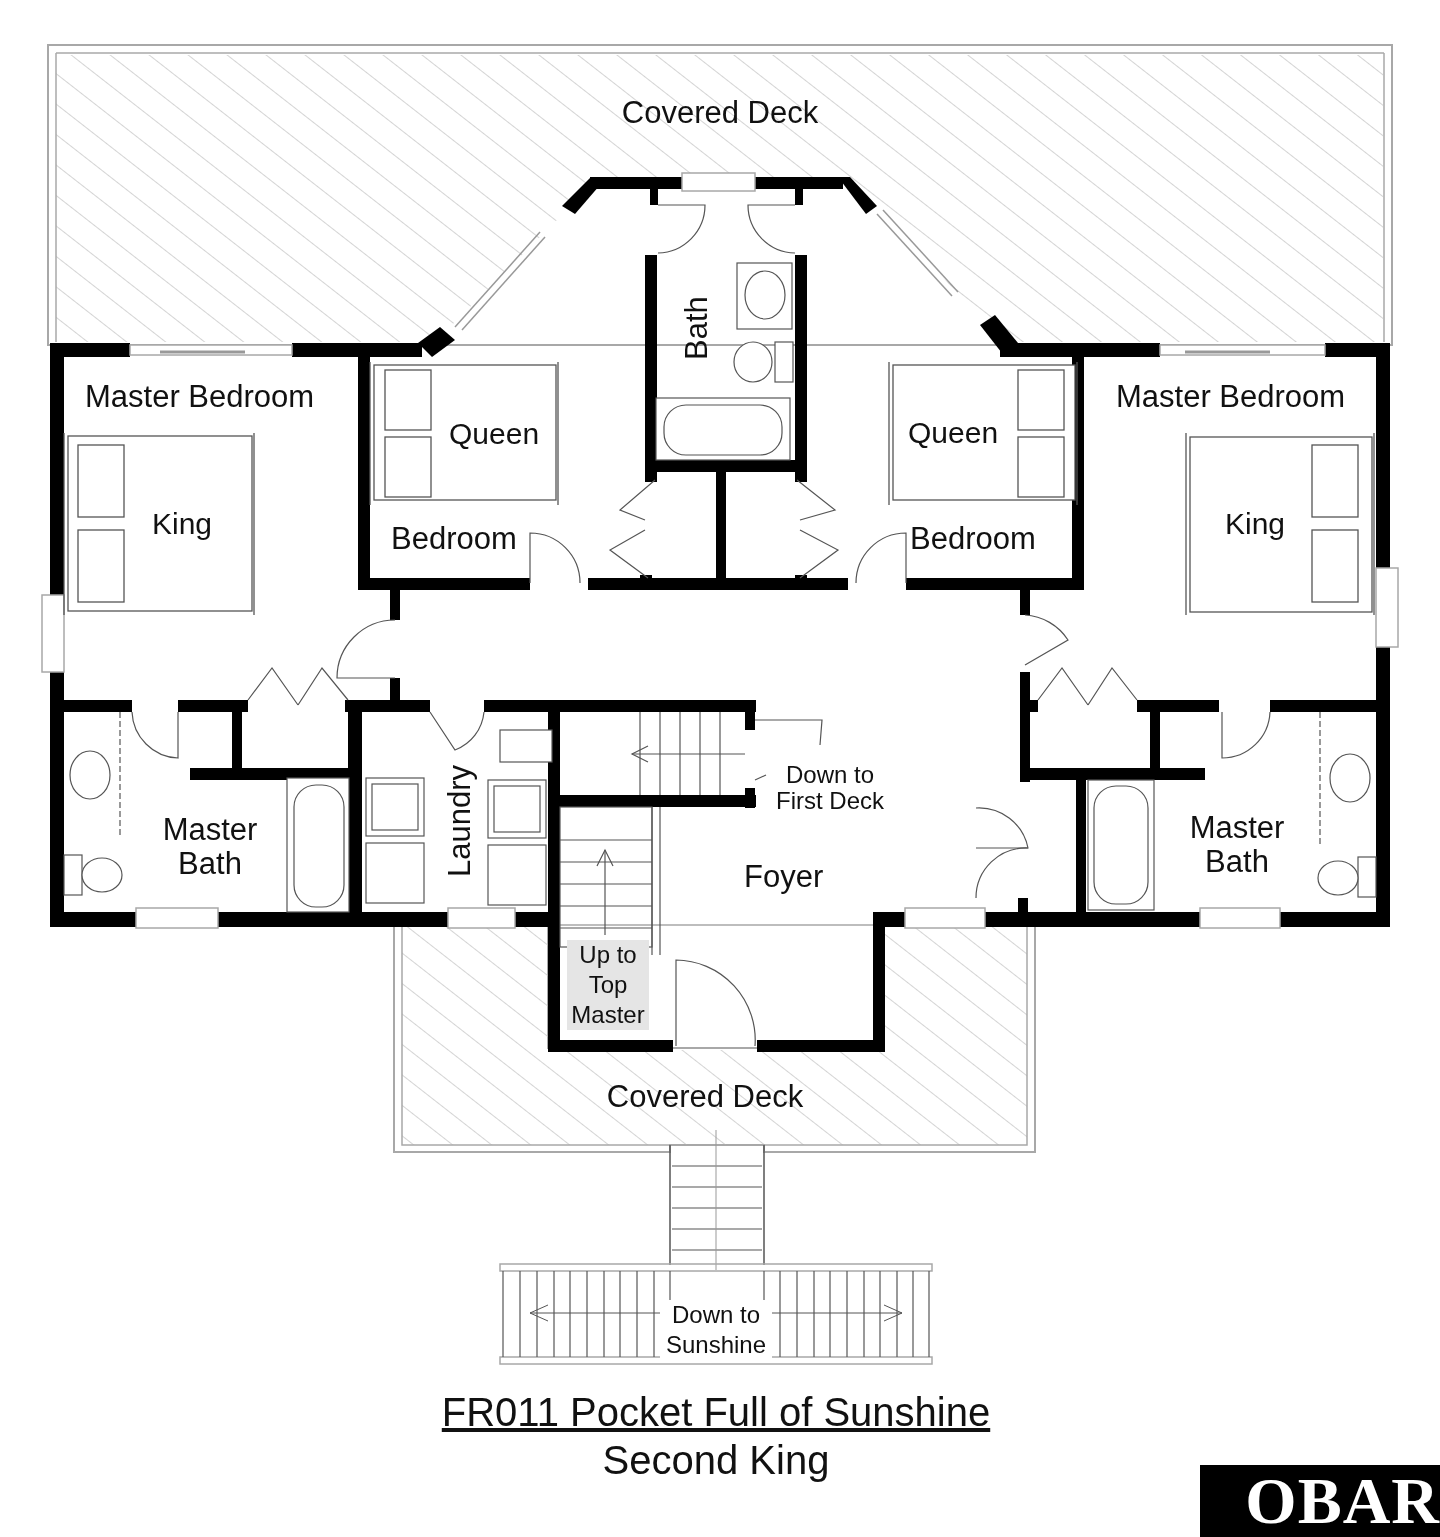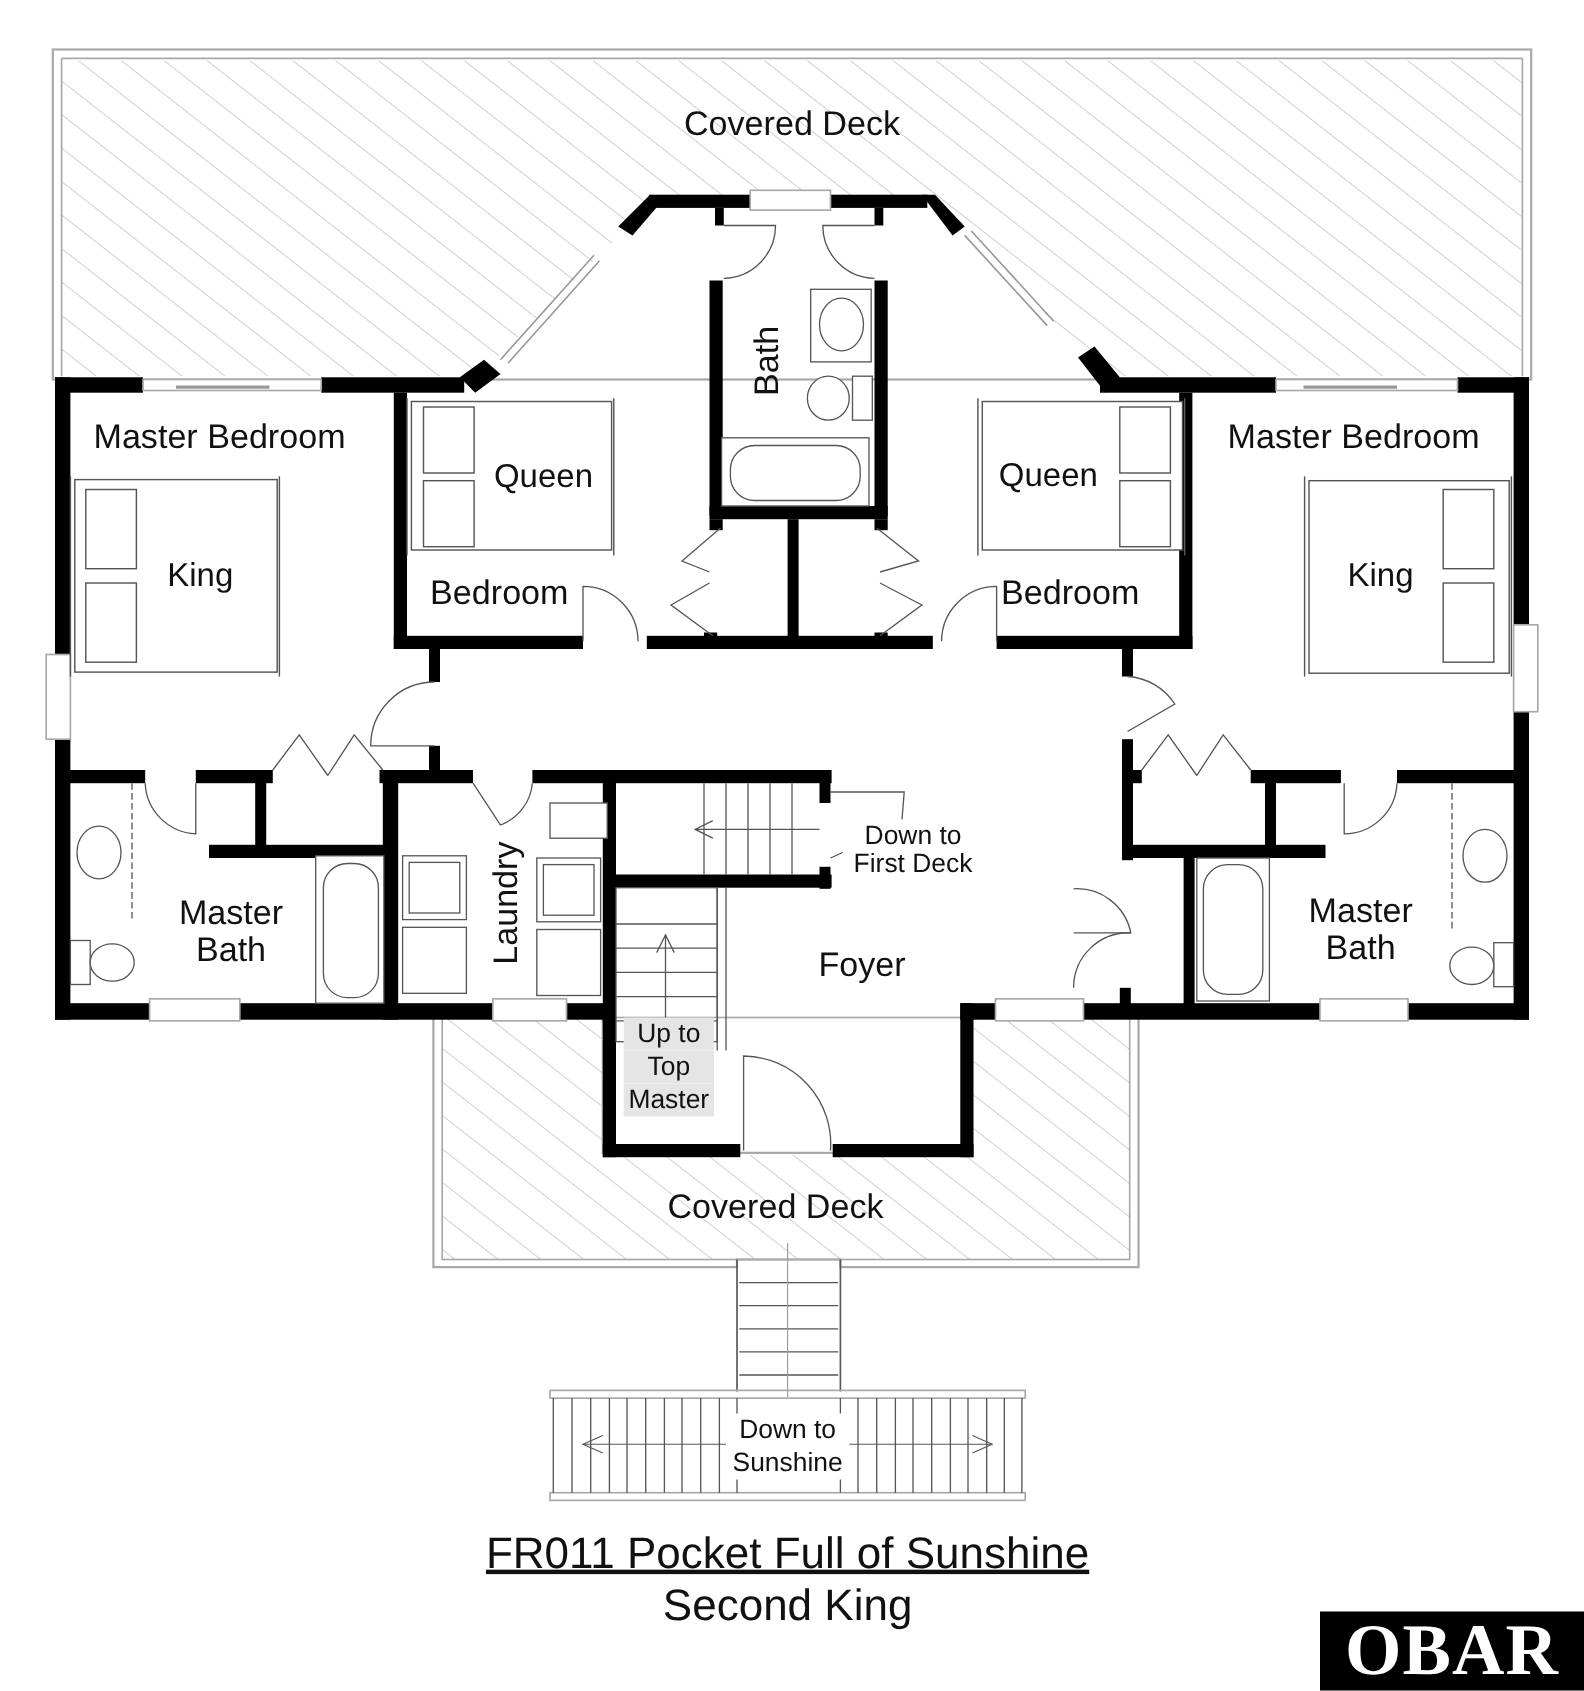--- a/index.html
+++ b/index.html
@@ -4,26 +4,26 @@
 <style>
   html, body { margin: 0; padding: 0; background: #ffffff; }
   body { width: 1440px; height: 1537px; position: relative; overflow: hidden;
          font-family: "Liberation Sans", sans-serif; }
   #plan { position: absolute; left: 0; top: 0; width: 1440px; height: 1537px; }
   .lbl { position: absolute; color: #111; font-family: "Liberation Sans", sans-serif;
          white-space: nowrap; line-height: 1.1; }
   .lbl.c { text-align: center; }
   .room { font-size: 31px; text-align: center; }
   .bed { font-size: 30px; }
-  .small { font-size: 24px; }
+  .small { font-size: 24px; margin-top: 15px; }
   .title { font-size: 40px; text-align: center; width: 800px; left: 316px; }
   .vert { transform: rotate(-90deg); transform-origin: center center; }
   .obar { position: absolute; left: 1200px; top: 1465px; width: 240px; height: 72px;
           background: #000; color: #fff; font-family: "Liberation Serif", serif;
-          font-size: 66px; font-weight: bold; text-align: center; line-height: 72px;
+          font-size: 66px; font-weight: bold; text-align: right; line-height: 72px;
           letter-spacing: 1px; }
   .bg-white { background: #e5e5e5; padding: 0 4px; }
 </style>
 </head>
 <body>
 
 <svg id="plan" viewBox="0 0 1440 1537" xmlns="http://www.w3.org/2000/svg">
   <defs>
     <pattern id="hatch" patternUnits="userSpaceOnUse" width="24" height="24" patternTransform="rotate(-52)">
       <line x1="0" y1="0" x2="0" y2="24" stroke="#bdbdbd" stroke-width="1.3"></line>

